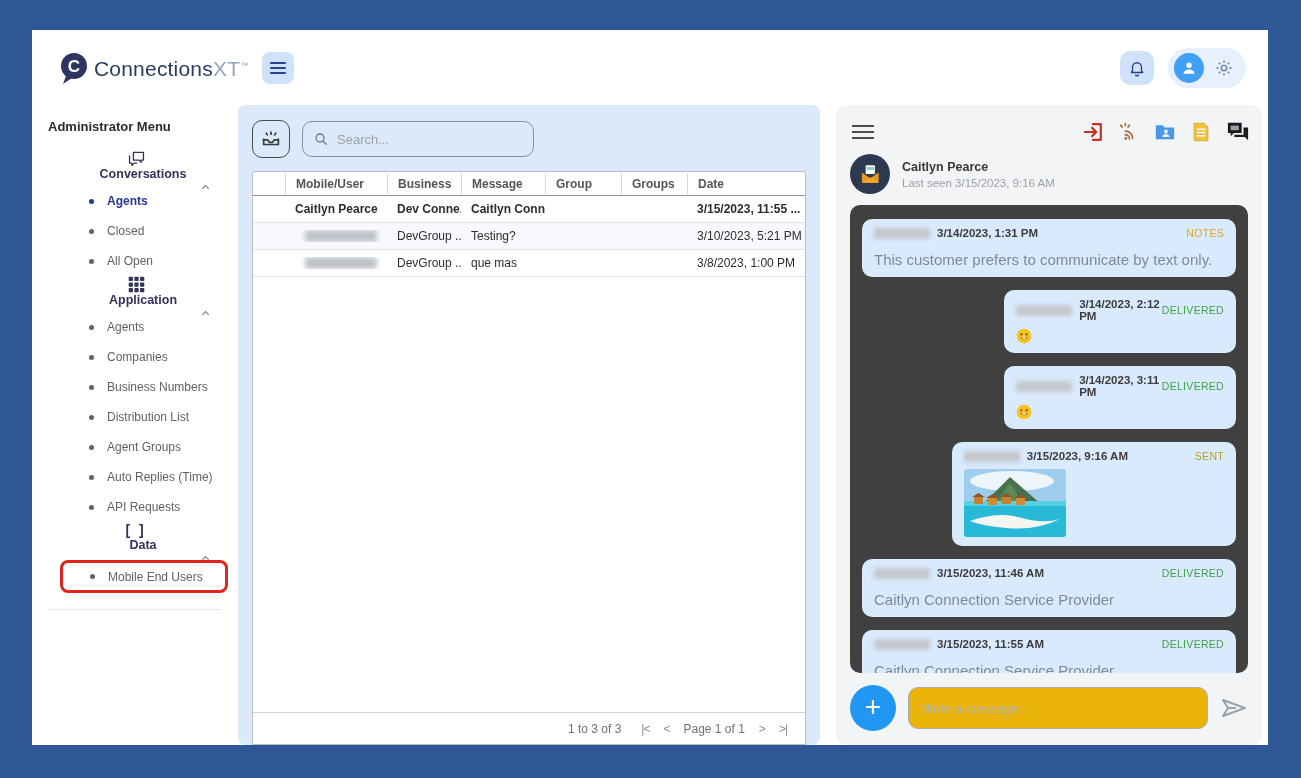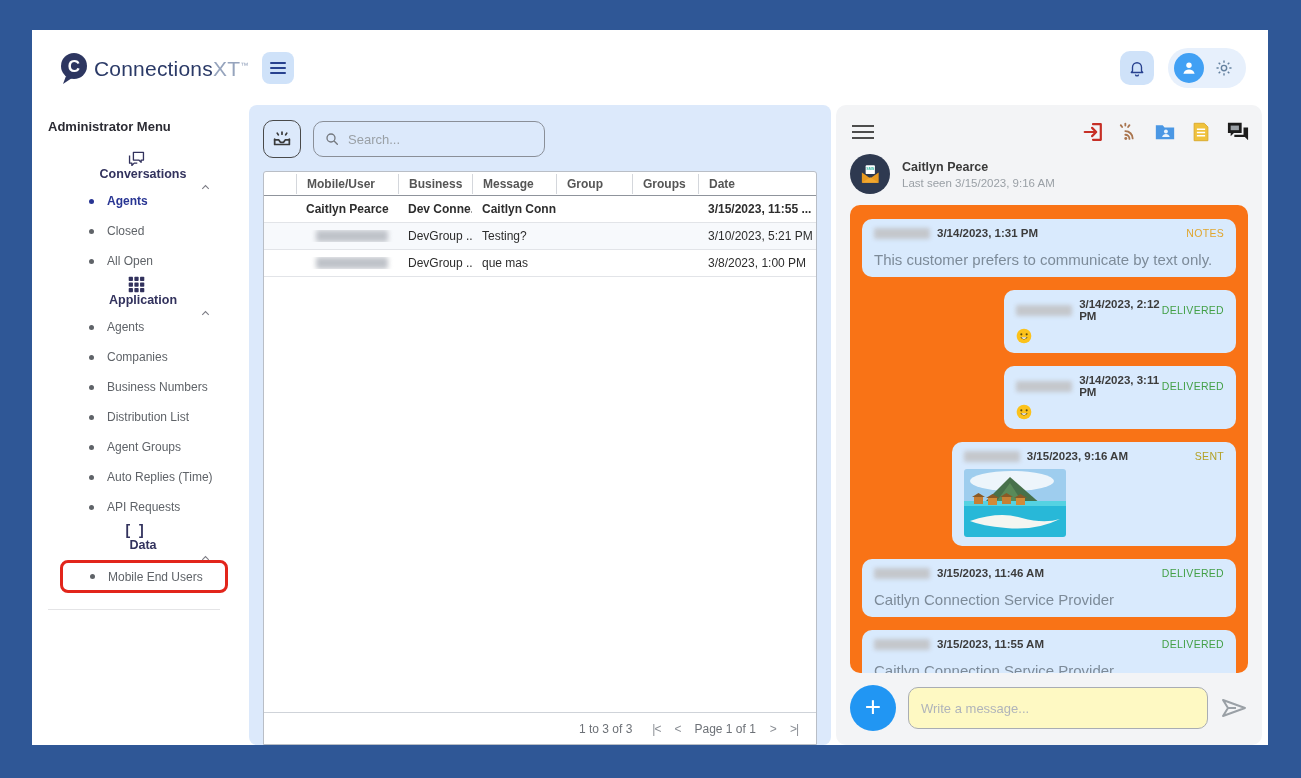--- a/index.html
+++ b/index.html
@@ -36,21 +36,21 @@
   .chevron { margin-left:auto; margin-right:26px; display:flex; }
   .item { display:flex; align-items:center; height:30px; padding-left:41px; font-size:12px; color:#5f6368; cursor:pointer; }
   .item .dot { width:5px; height:5px; border-radius:50%; background:#5f6368; margin-right:13px; flex:none; }
   .item.active { color:#283593; font-weight:bold; }
   .item.active .dot { background:#283593; }
   .red-box { margin:2px 10px 0 12px; border:3px solid #e2251b; border-radius:8px; }
   .red-box .item { padding-left:27px; height:27px; }
   .sidebar-divider { margin:16px 18px 0 0; border-top:1px solid #e4e4e6; }
 
   
-  .inbox-panel { position:absolute; left:217px; top:75px; width:582px; height:640px; background:#dce9fb; border-radius:8px; padding:14px; overflow:hidden; }
+  .inbox-panel { position:absolute; left:206px; top:75px; width:582px; height:640px; background:#dce9fb; border-radius:8px; padding:14px; overflow:hidden; }
   .search-row { display:flex; align-items:center; gap:12px; height:40px; }
   .tray-btn { width:38px; height:38px; border:1.5px solid #4a4a4a; border-radius:10px; color:#3a3a3a; cursor:pointer; }
   .search-box { width:232px; height:36px; border:1.5px solid #8a8f98; border-radius:10px; display:flex; align-items:center; padding:0 10px; gap:8px; }
   .search-box input { border:none; background:transparent; outline:none; font-size:13px; color:#333; width:100%; }
   .search-box input::placeholder { color:#9aa0a6; }
   .table-card { position:absolute; left:14px; right:14px; top:66px; bottom:0; background:#fff; border:1px solid #b9bec6; border-radius:3px 3px 0 0; display:flex; flex-direction:column; }
   .thead { display:flex; height:24px; align-items:center; border-bottom:1px solid #8f949c; }
   .th, .td { padding-left:10px; overflow:hidden; white-space:nowrap; }
   .th { font-size:12px; color:#555; font-weight:bold; position:relative; height:20px; line-height:20px; }
   .th + .th { border-left:1px solid #d4d7dc; }
@@ -75,36 +75,36 @@
   .chat-panel { position:absolute; left:804px; top:75px; width:426px; height:640px; background:#f3f4f6; border-radius:10px; padding:12px 14px; display:flex; flex-direction:column; overflow:hidden; }
   .chat-toolbar { display:flex; align-items:center; height:30px; flex:none; }
   .chat-menu { display:flex; flex-direction:column; gap:4px; cursor:pointer; padding:4px 2px; }
   .chat-menu span { width:22px; height:2px; background:#4d4d4d; display:block; }
   .chat-tools { margin-left:auto; display:flex; align-items:center; gap:14px; }
   .tool { width:22px; height:22px; cursor:pointer; }
   .chat-contact { display:flex; align-items:center; gap:12px; height:54px; flex:none; }
   .sms-avatar { width:40px; height:40px; border-radius:50%; background:#2e3950; overflow:hidden; flex:none; }
   .contact-name { font-size:12.5px; font-weight:bold; color:#3a3a3a; }
   .contact-last-seen { font-size:11.5px; color:#9aa0a6; margin-top:3px; }
-  .chat-card { flex:1; background:#f97316; border-radius:10px; margin-top:4px; padding:14px 12px 0; overflow:hidden; }
+  .chat-card { flex:1; background:#404040; border-radius:10px; margin-top:4px; padding:14px 12px 0; overflow:hidden; }
   .msg { background:#d9eafd; border-radius:10px; padding:8px 12px 9px; margin-bottom:13px; }
   .msg.right { width:62%; margin-left:auto; }
   .msg.right-wide { width:76%; margin-left:auto; }
   .msg-head { display:flex; align-items:center; font-size:11.5px; font-weight:bold; color:#3c3c3c; }
   .blur-chip { width:56px; height:11px; background:#c4c7cc; border-radius:2px; filter:blur(2px); margin-right:7px; flex:none; }
   .msg-status { margin-left:auto; font-size:10.5px; font-weight:normal; letter-spacing:.3px; }
   .st-notes { color:#e0a62f; }
   .st-delivered { color:#43a047; }
   .st-sent { color:#b3a126; }
   .msg-body { font-size:15px; color:#7d8b99; margin-top:12px; }
   .msg-photo { width:102px; height:68px; border-radius:3px; overflow:hidden; margin-top:7px; }
   .smiley { margin-top:6px; width:16px; height:16px; }
   .composer { display:flex; align-items:center; gap:12px; height:60px; padding-top:10px; flex:none; }
   .plus-btn { width:46px; height:46px; border-radius:50%; background:#2196f3; color:#fff; font-size:28px; font-weight:400; flex:none; cursor:pointer; padding-bottom:3px; }
-  .composer-input { flex:1; height:42px; border:1.5px solid #a9adb3; border-radius:10px; background:#fef9c3; padding:8px 12px; font-size:13px; color:#333; outline:none; }
+  .composer-input { flex:1; height:42px; border:1.5px solid #a9adb3; border-radius:10px; background:#eab308; padding:8px 12px; font-size:13px; color:#333; outline:none;font-style:italic; }
   .composer-input::placeholder { color:#b0b4ba; }
   svg { display:block; }
 </style>
 </head>
 <body>
 
 <div class="page">
 
   <div class="topbar">
     <div class="logo">

